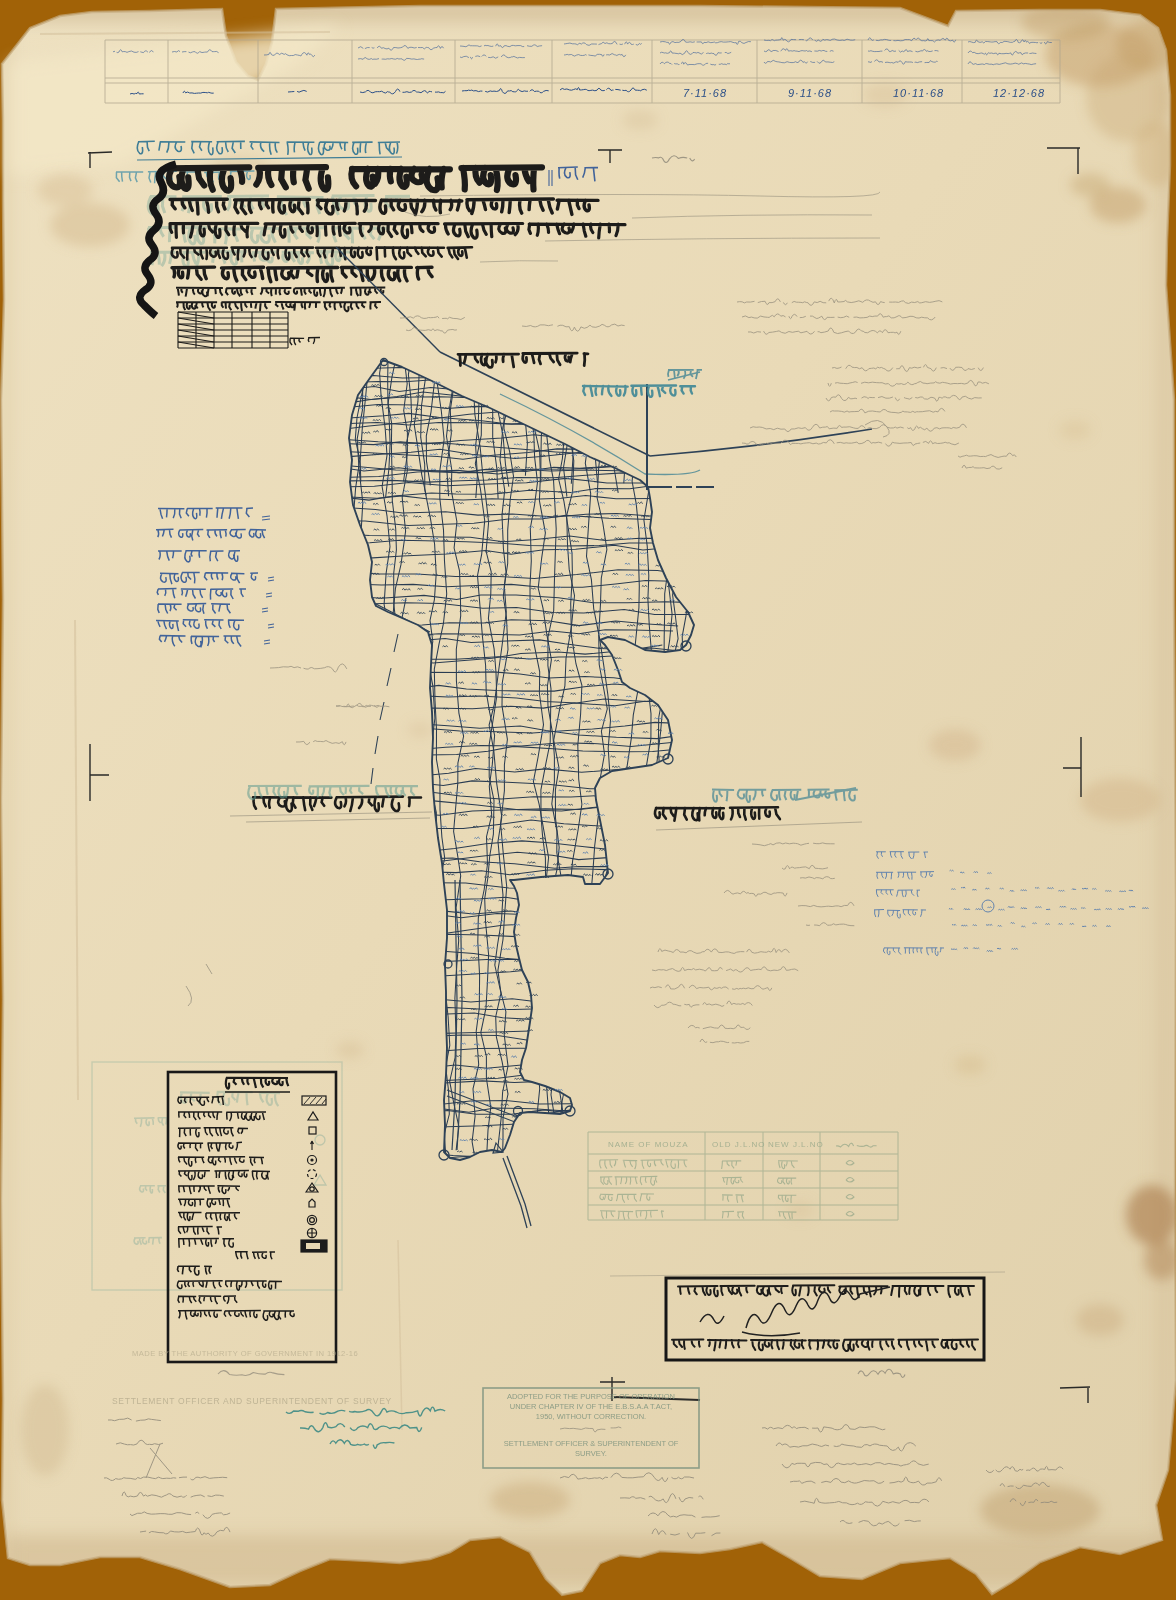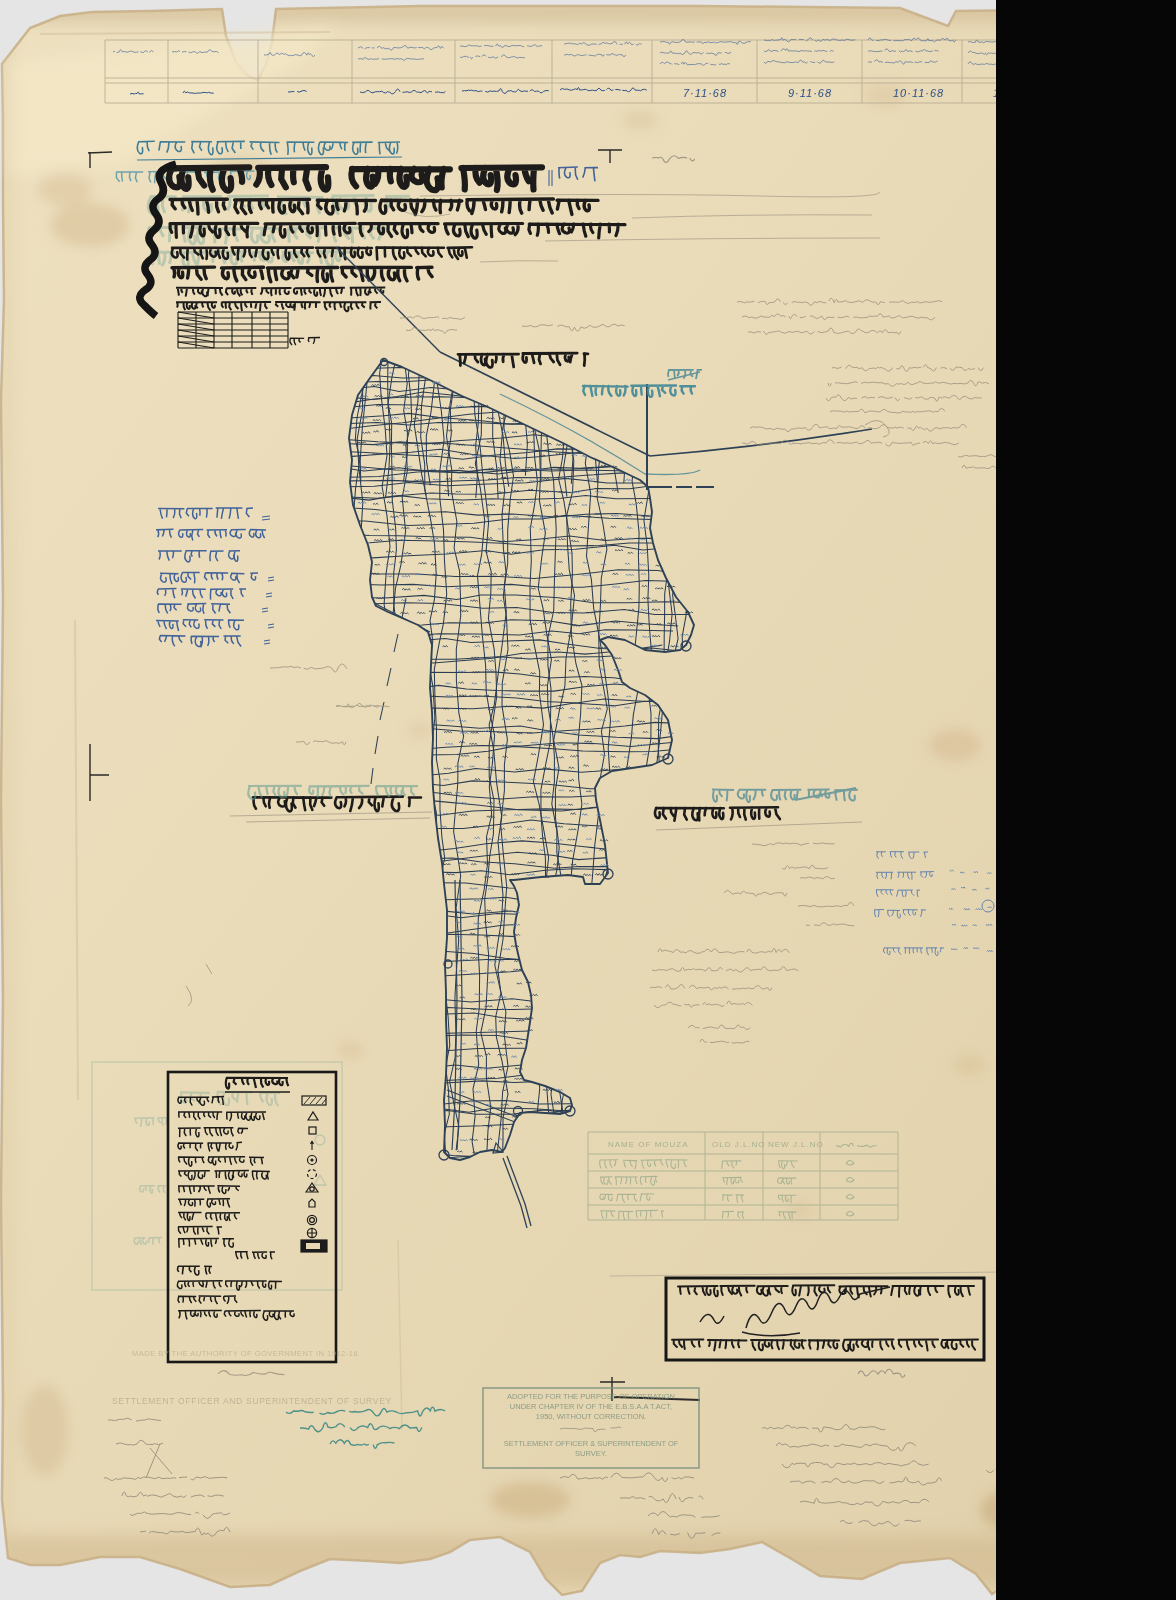--- a/index.html
+++ b/index.html
@@ -1,15 +1,15 @@
 <!DOCTYPE html>
 <html><head><meta charset="utf-8">
 <style>
 html,body{margin:0;padding:0;background:#060606;}
-#page{position:relative;width:996px;height:1600px;overflow:hidden;background:#e5e5e5;font-family:"Liberation Sans",sans-serif;}
+#page{position:relative;width:1176px;height:1600px;overflow:hidden;background:#a16207;font-family:"Liberation Sans",sans-serif;}
 </style></head>
 <body>
 
 <div id="page">
 <svg width="1176" height="1600" viewBox="0 0 1176 1600">
 <defs>
 <linearGradient id="paperg" x1="0" y1="0" x2="1" y2="1">
 <stop offset="0" stop-color="#eee1c1"></stop>
 <stop offset="0.45" stop-color="#e9dab7"></stop>
 <stop offset="1" stop-color="#e0d0ab"></stop>

